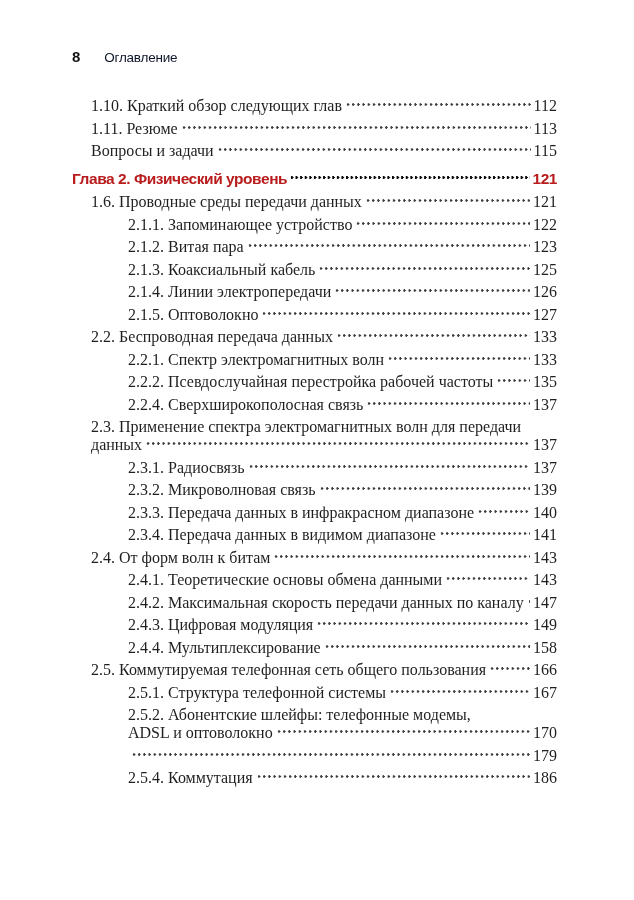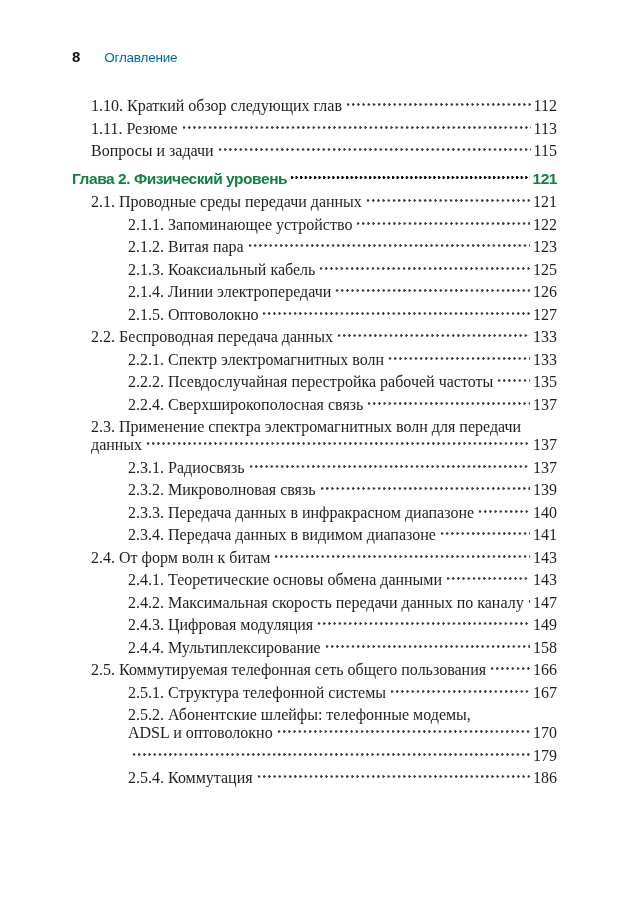--- a/index.html
+++ b/index.html
@@ -26,21 +26,21 @@
   }
   .running-head .pg {
     font-weight: bold;
     font-size: 15px;
     letter-spacing: -0.2px;
   }
   .running-head .rt {
     margin-left: 24px;
     font-size: 13.5px;
     letter-spacing: -0.2px;
-    color: #0369a1;
+    color: #0f172a;
   }
   
   .toc {
     margin-top: 31px;
     font-family: "Liberation Serif", serif;
     font-size: 16px;
     color: #1f1f1f;
   }
   .toc-entry {
     margin: 0 0 4.5px 0;
@@ -68,21 +68,21 @@
     white-space: nowrap;
   }
   
   .toc-entry.chapter {
     margin-top: 10px;
     margin-bottom: 5px;
     font-family: "Liberation Sans", sans-serif;
     font-weight: bold;
     font-size: 15.5px;
     letter-spacing: -0.45px;
-    color: #15803d;
+    color: #b91c1c;
   }
   .toc-entry.chapter .dots {
     margin: 0 2px 3.5px 3px;
     background-image: radial-gradient(circle at 2px 2.5px, #0a0a0a 1.2px, rgba(0,0,0,0) 1.5px);
     background-size: 4.6px 5px;
   }
 </style>
 </head>
 <body>
 
@@ -115,21 +115,21 @@
       </div>
       <div class="toc-entry level0 chapter">
         <div class="toc-line last">
           <span class="toc-text">Глава 2. Физический уровень</span>
           <span class="dots"></span>
           <span class="toc-page">121</span>
         </div>
       </div>
       <div class="toc-entry level1">
         <div class="toc-line last">
-          <span class="toc-text">2.1. Проводные среды передачи данных</span>
+          <span class="toc-text">1.6. Проводные среды передачи данных</span>
           <span class="dots"></span>
           <span class="toc-page">121</span>
         </div>
       </div>
       <div class="toc-entry level2">
         <div class="toc-line last">
           <span class="toc-text">2.1.1. Запоминающее устройство</span>
           <span class="dots"></span>
           <span class="toc-page">122</span>
         </div>

